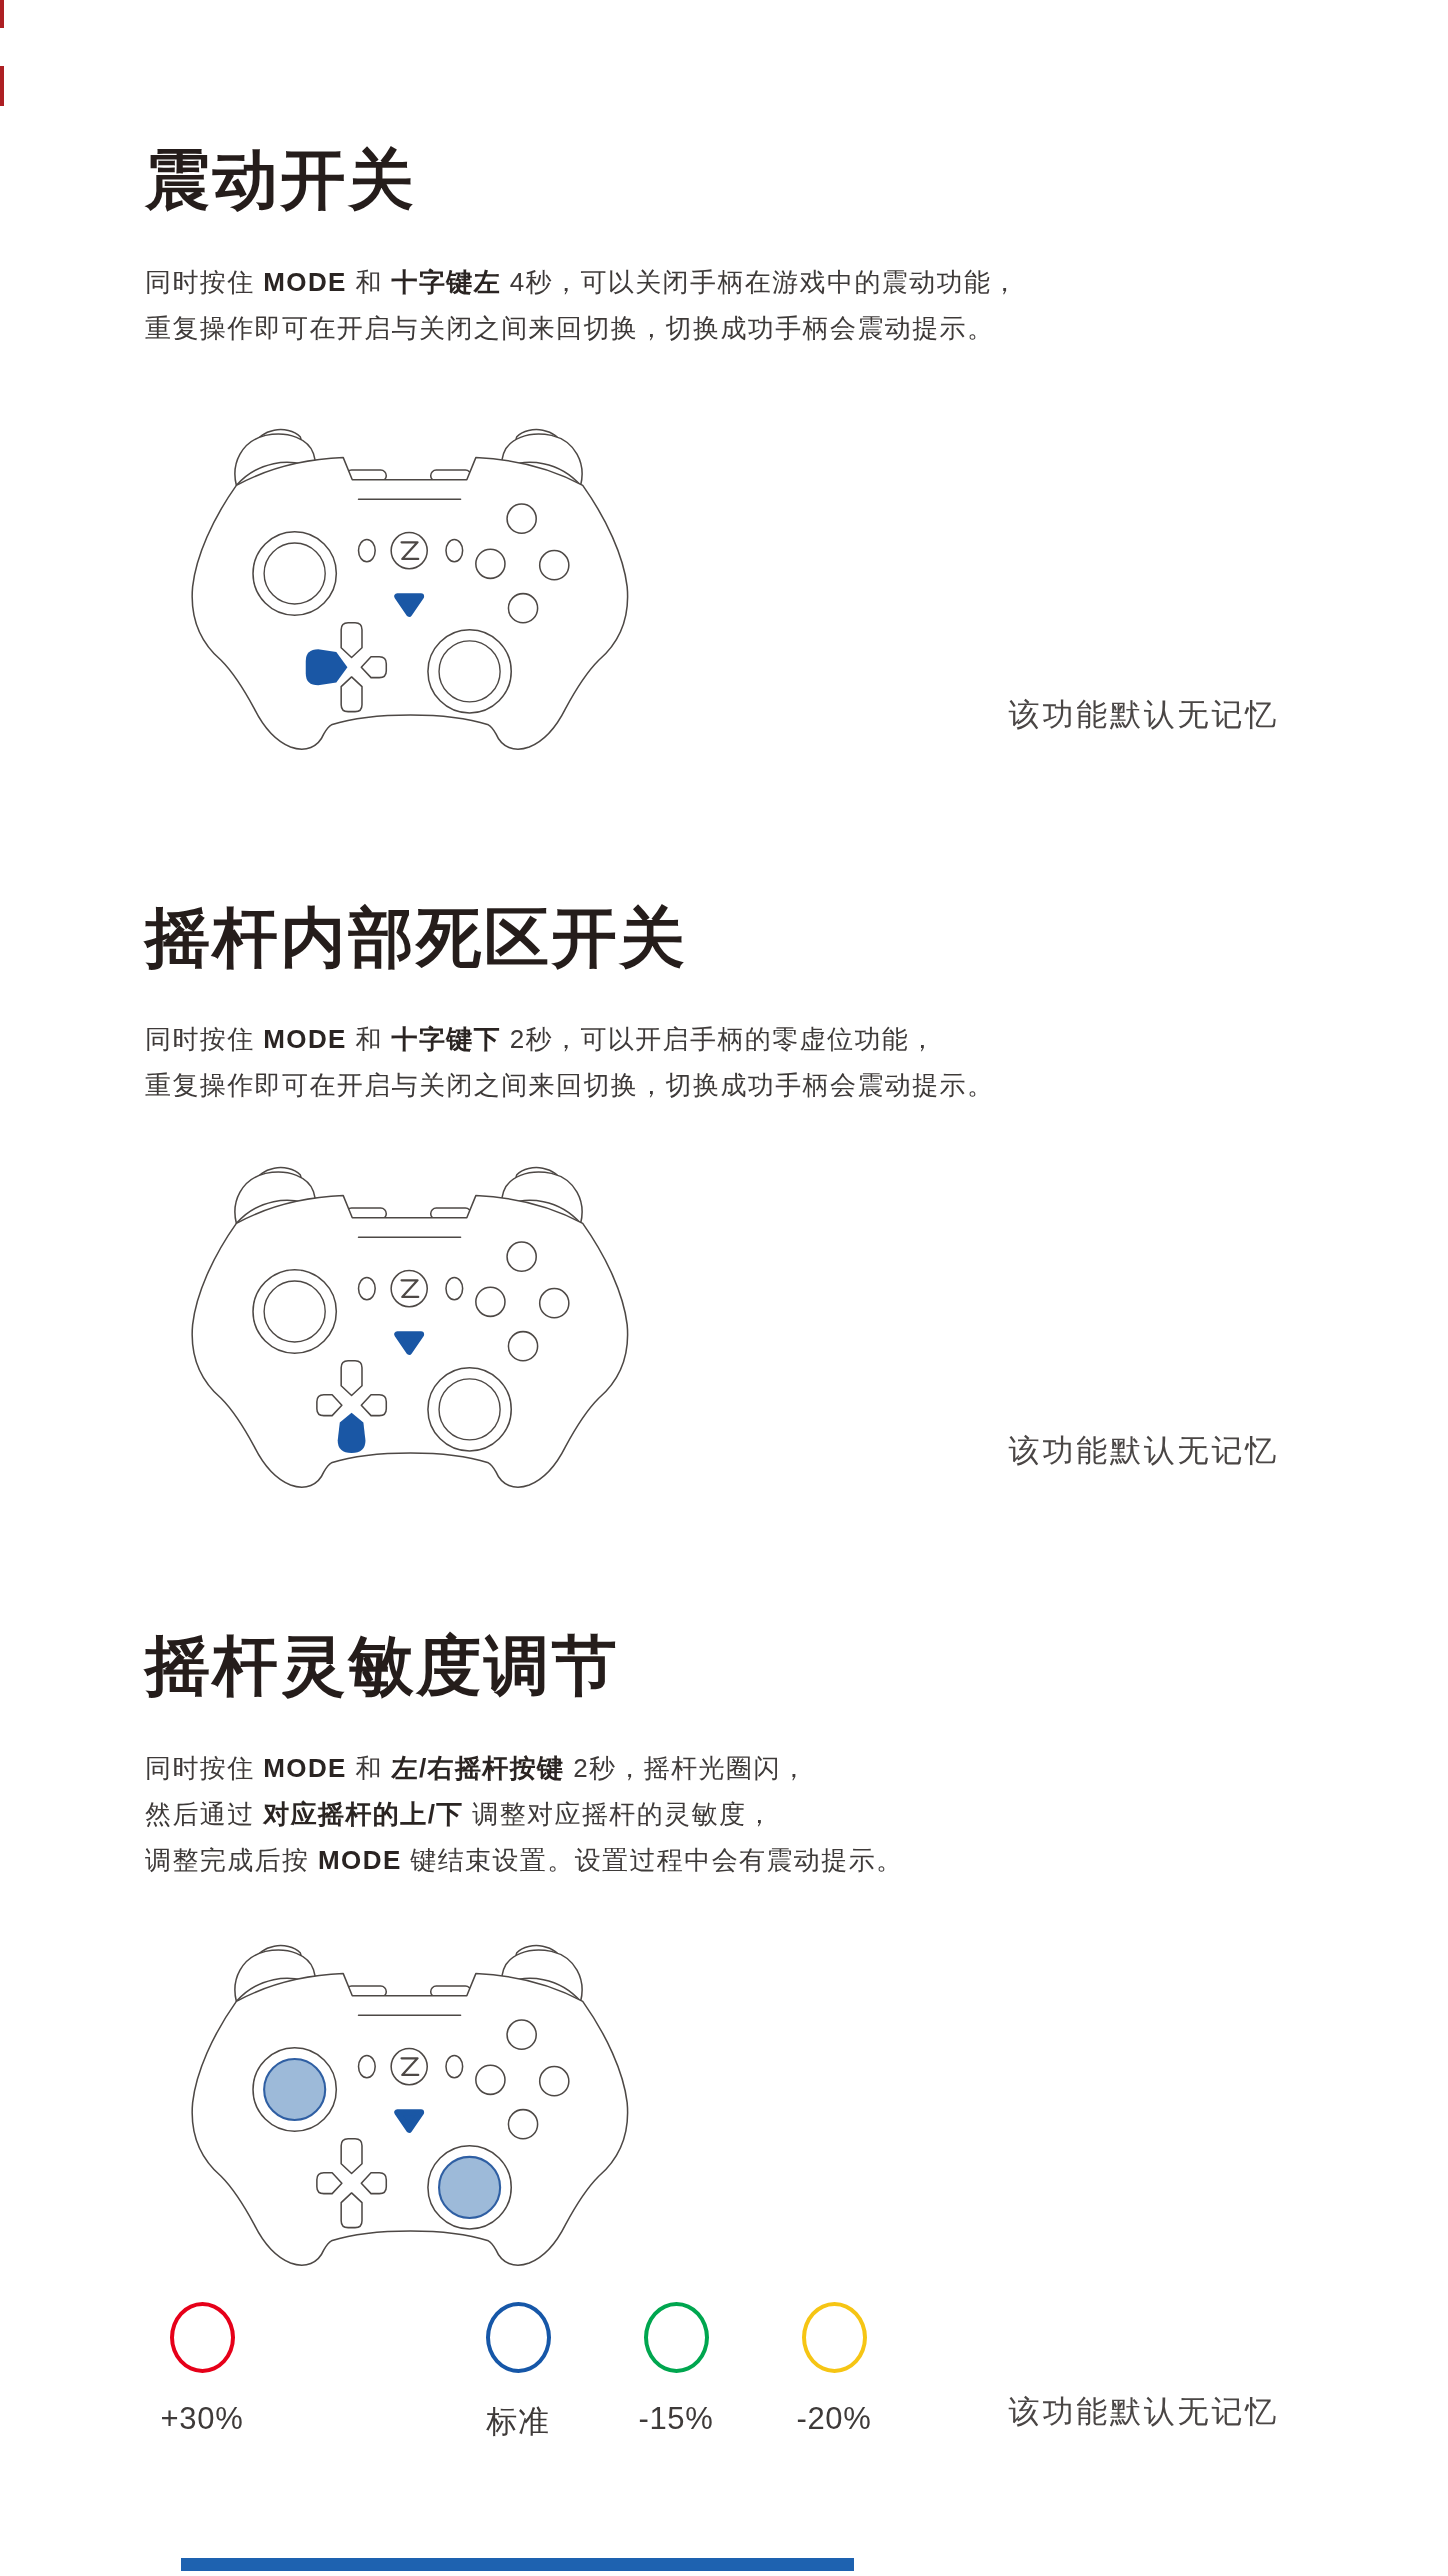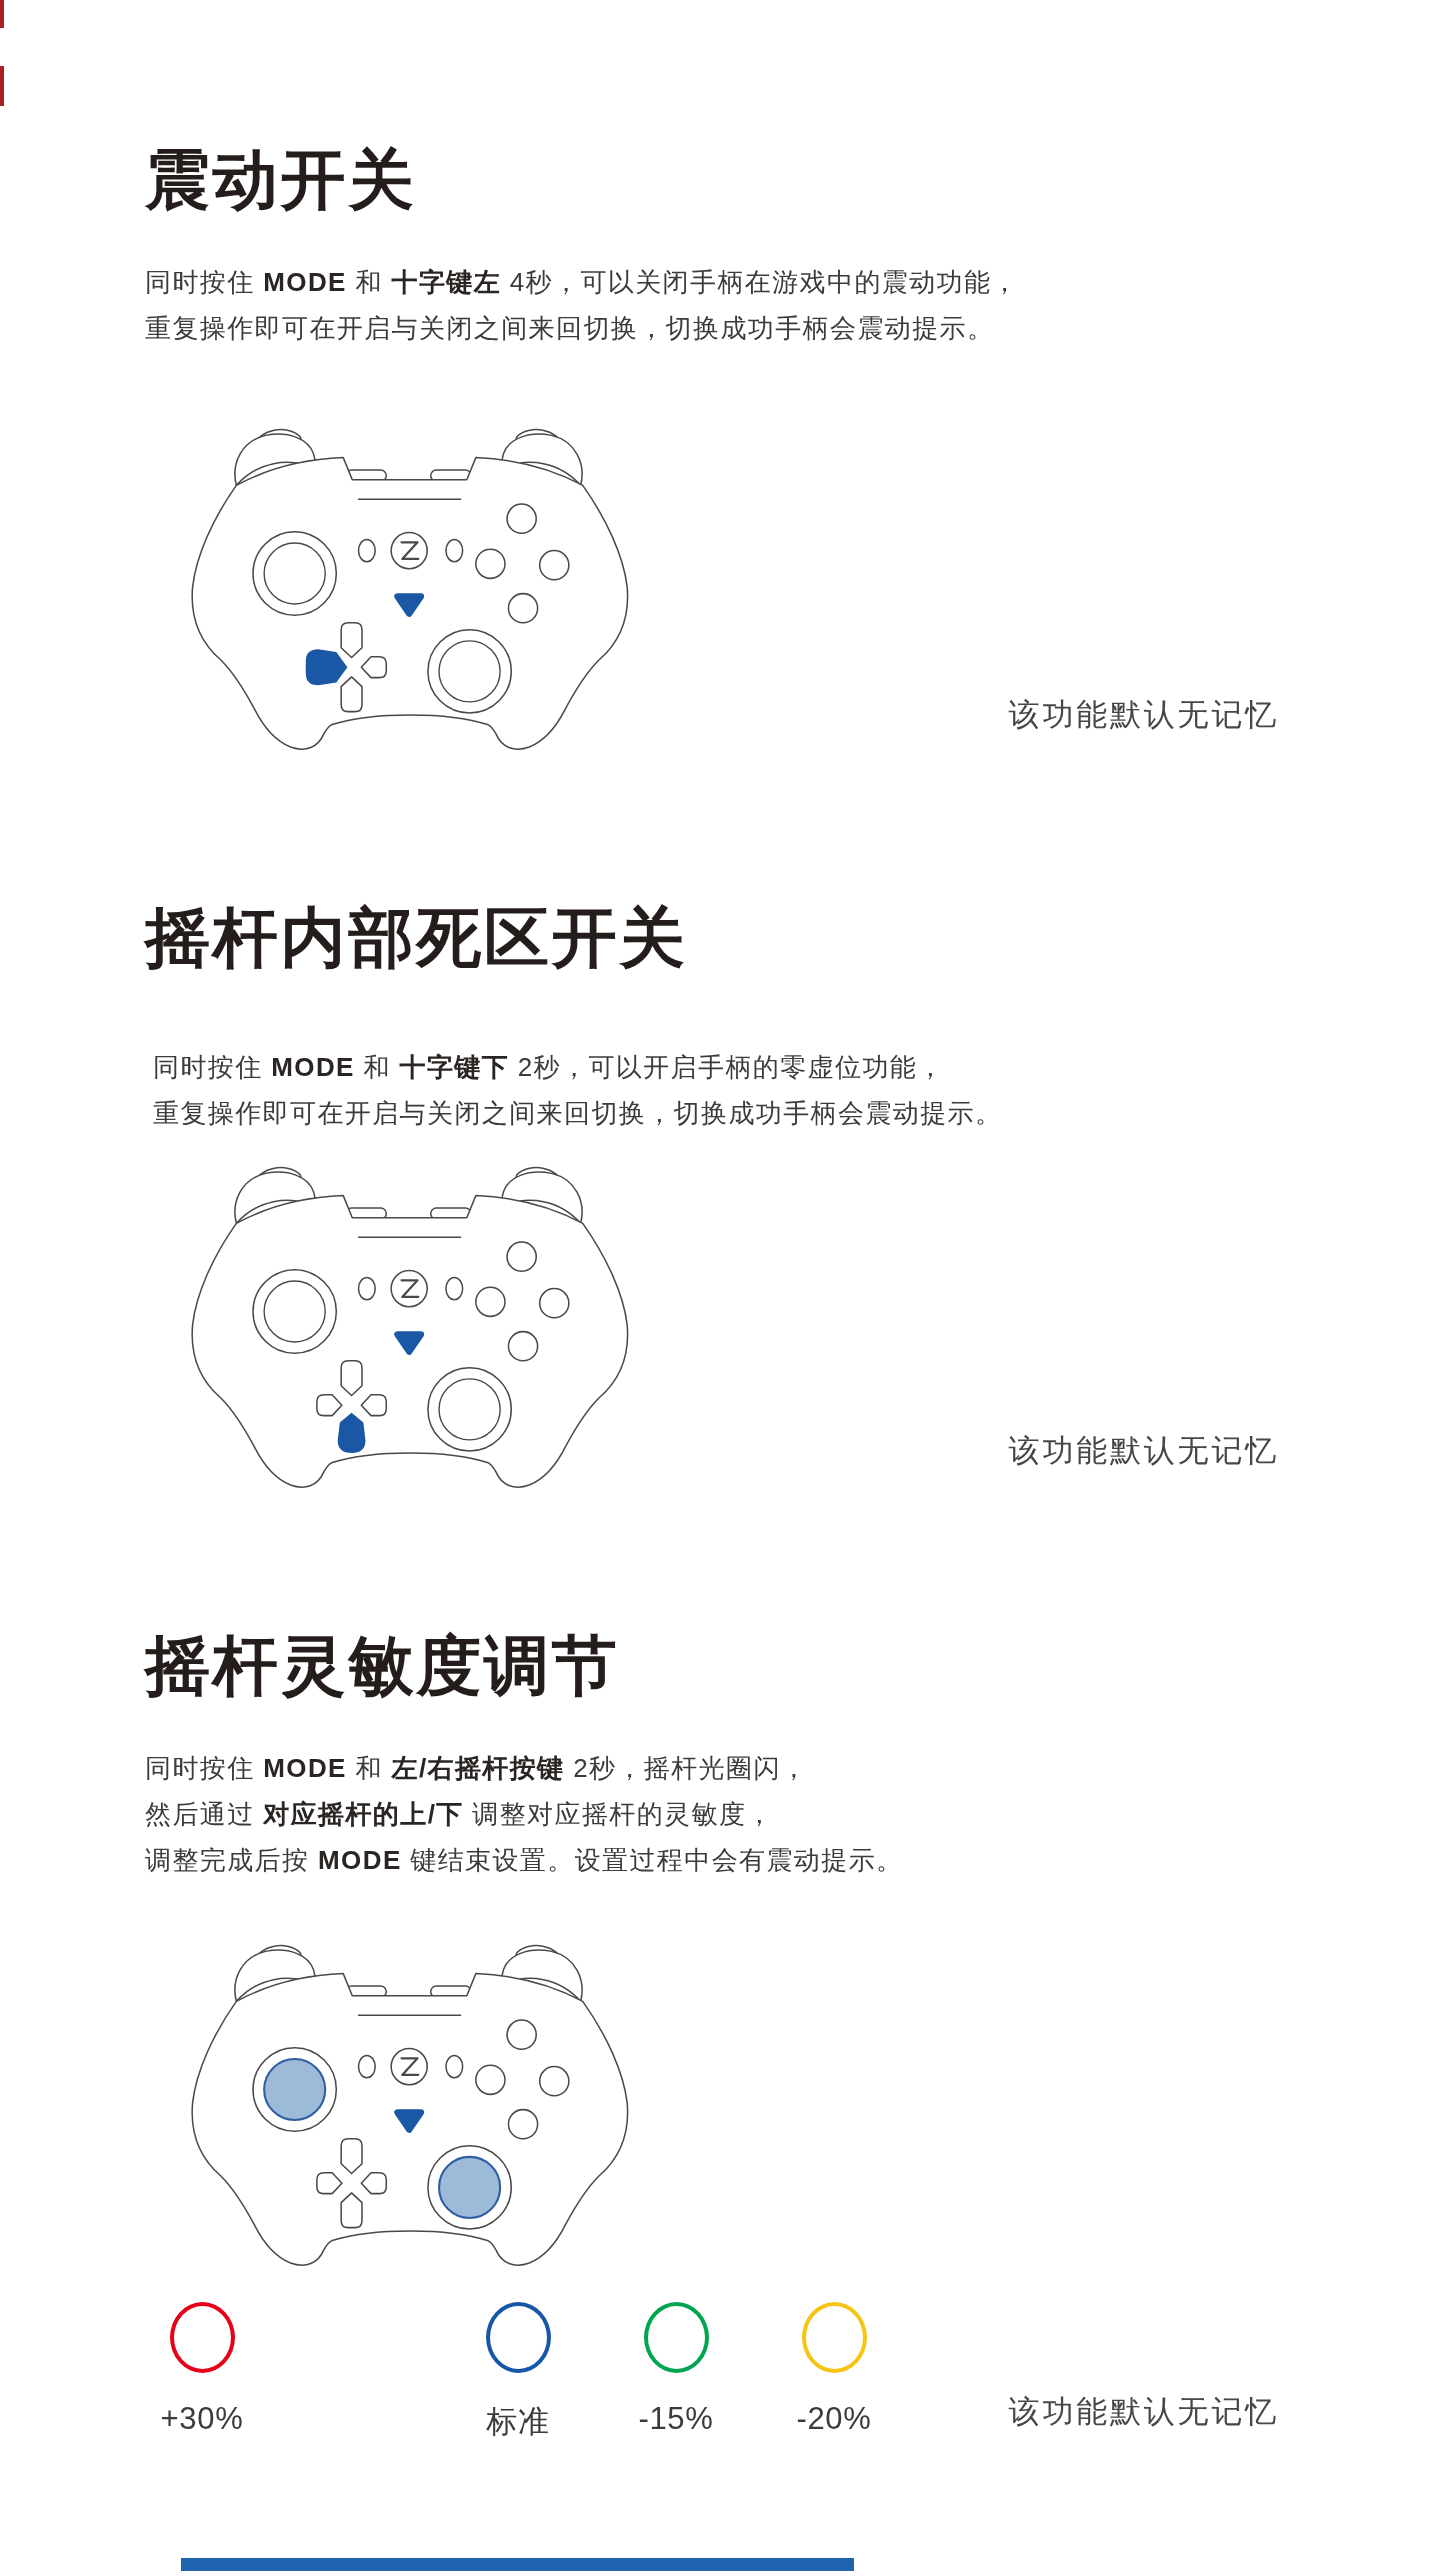--- a/index.html
+++ b/index.html
@@ -14,21 +14,21 @@
   .bottom-bar{position:absolute;left:181px;top:2558px;width:673px;height:12.5px;}
 
   .heading{
     position:absolute;left:145px;margin:0;
     font-size:65px;line-height:1.05;font-weight:800;letter-spacing:2.8px;color:#251D1B;
     white-space:nowrap;
   }
   .h1{top:146px;} .h2{top:904px;} .h3{top:1632px;}
 
   .para{position:absolute;left:145px;margin:0;}
-  .p1{top:259px;} .p2{top:1044px;margin-left:8px;} .p3{top:1745px;}
+  .p1{top:259px;} .p2{top:1016px;} .p3{top:1745px;}
   .para .line{
     margin:0;font-size:26px;line-height:46px;letter-spacing:1.4px;color:#3E3A39;white-space:nowrap;
   }
   .para .line b{font-weight:700;color:#2A2422;}
 
   .controller-slot{position:absolute;left:172px;width:473px;height:354px;}
   .c1{top:409px;} .c2{top:1147px;} .c3{top:1925px;}
   .controller-slot svg{display:block;width:473px;height:354px;}
 
   .note{

